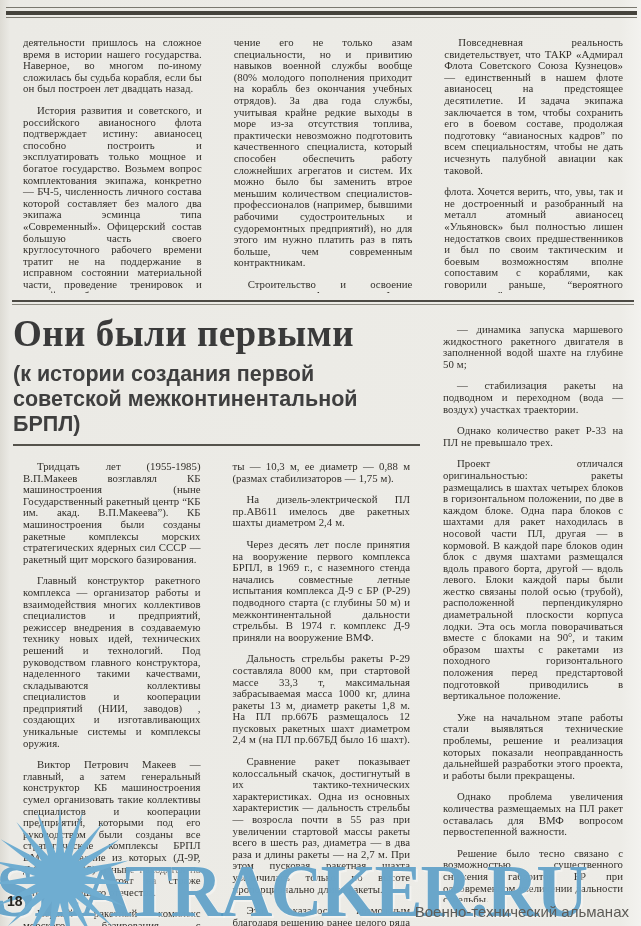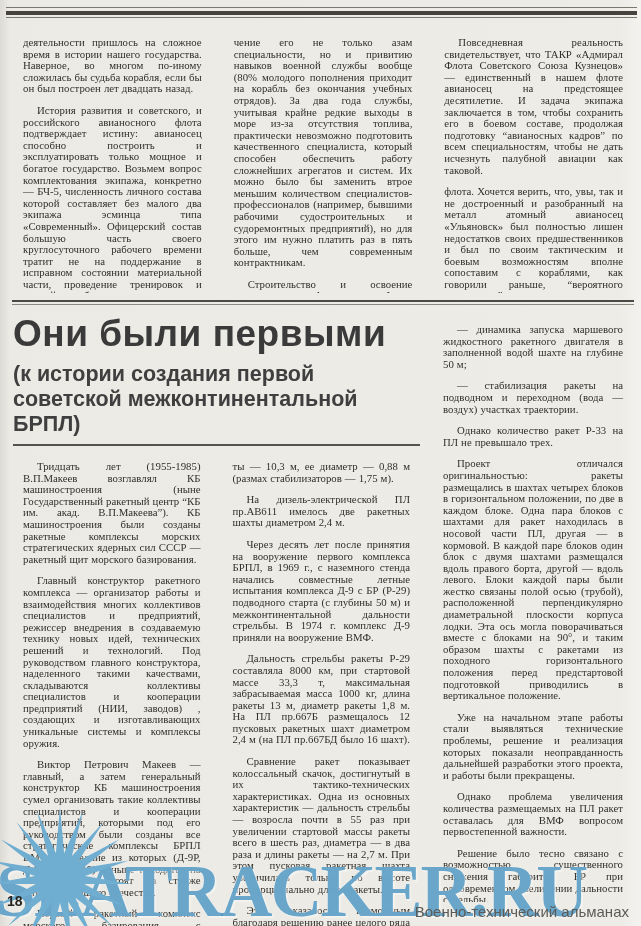--- a/index.html
+++ b/index.html
@@ -28,21 +28,21 @@
     margin:10px;font-size:10.8px;line-height:11.6px;
     text-indent:14px;word-spacing:0.3px;
   }
   .cont{text-indent:0;}
   #top-article{margin:9px 8px 0 13px;height:266px;}
   
   #main-article{margin:9px 8px 0 13px;display:flex;gap:13px;}
   #main-left{width:407px;flex:0 0 407px;}
   #main-right{width:200px;flex:0 0 200px;height:588px;overflow:hidden;text-align:justify;}
   .headline{
-    font-family:Liberation Sans, sans-serif;
+    font-family:Liberation Serif, serif;
     font-weight:bold;color:#3a3a3a;
     font-size:37px;line-height:40px;margin:0 0 8px 0;letter-spacing:0.5px;
   }
   .subhead{
     font-family:"Liberation Sans","DejaVu Sans",sans-serif;
     font-weight:bold;color:#3f3f3f;
     font-size:21.5px;line-height:25px;margin:0 0 6px 0;
   }
   .byline{
     font-family:"Liberation Sans","DejaVu Sans",sans-serif;

